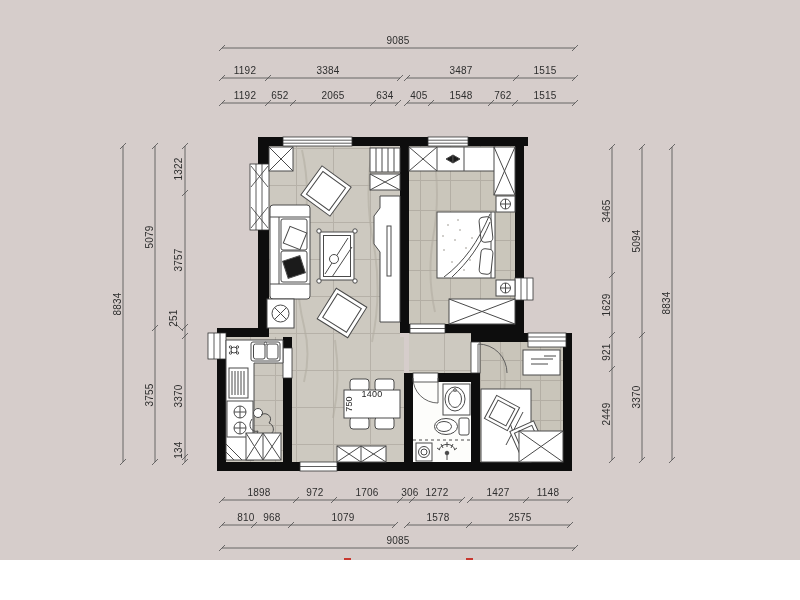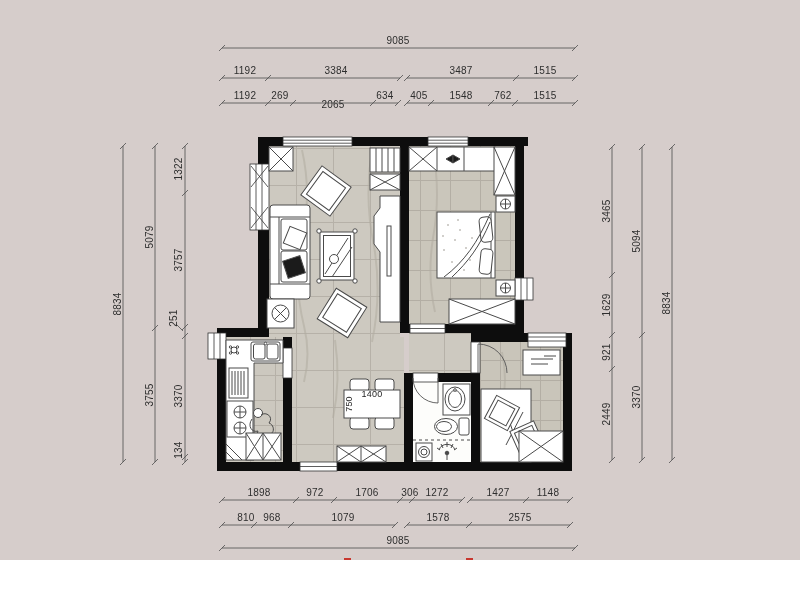--- a/index.html
+++ b/index.html
@@ -339,26 +339,26 @@
     <path d="M155 146V462M152 149L158 143M152 331L158 325M152 465L158 459"></path>
     <path d="M185 146V462M182 149L188 143M182 196L188 190M182 330L188 324M182 339L188 333M182 460L188 454M182 465L188 459M183 331L176 324"></path>
     <path d="M612 147V460M609 150L615 144M609 278L615 272M609 338L615 332M609 372L615 366M609 463L615 457"></path>
     <path d="M642 147V460M639 150L645 144M639 338L645 332M639 463L645 457"></path>
     <path d="M672 147V460M669 150L675 144M669 463L675 457"></path>
   </g>
 </svg>
 
 <span class="dim" style="left:398px;top:40px">9085</span>
 <span class="dim" style="left:245px;top:70px">1192</span>
-<span class="dim" style="left:336px;top:70px">3384</span>
+<span class="dim" style="left:328px;top:70px">3384</span>
 <span class="dim" style="left:461px;top:70px">3487</span>
 <span class="dim" style="left:545px;top:70px">1515</span>
 <span class="dim" style="left:245px;top:95px">1192</span>
-<span class="dim" style="left:280px;top:95px">269</span>
-<span class="dim" style="left:333px;top:104px">2065</span>
+<span class="dim" style="left:280px;top:95px">652</span>
+<span class="dim" style="left:333px;top:95px">2065</span>
 <span class="dim" style="left:385px;top:95px">634</span>
 <span class="dim" style="left:419px;top:95px">405</span>
 <span class="dim" style="left:461px;top:95px">1548</span>
 <span class="dim" style="left:503px;top:95px">762</span>
 <span class="dim" style="left:545px;top:95px">1515</span>
 
 <span class="dim" style="left:259px;top:492px">1898</span>
 <span class="dim" style="left:315px;top:492px">972</span>
 <span class="dim" style="left:367px;top:492px">1706</span>
 <span class="dim" style="left:410px;top:492px">306</span>

